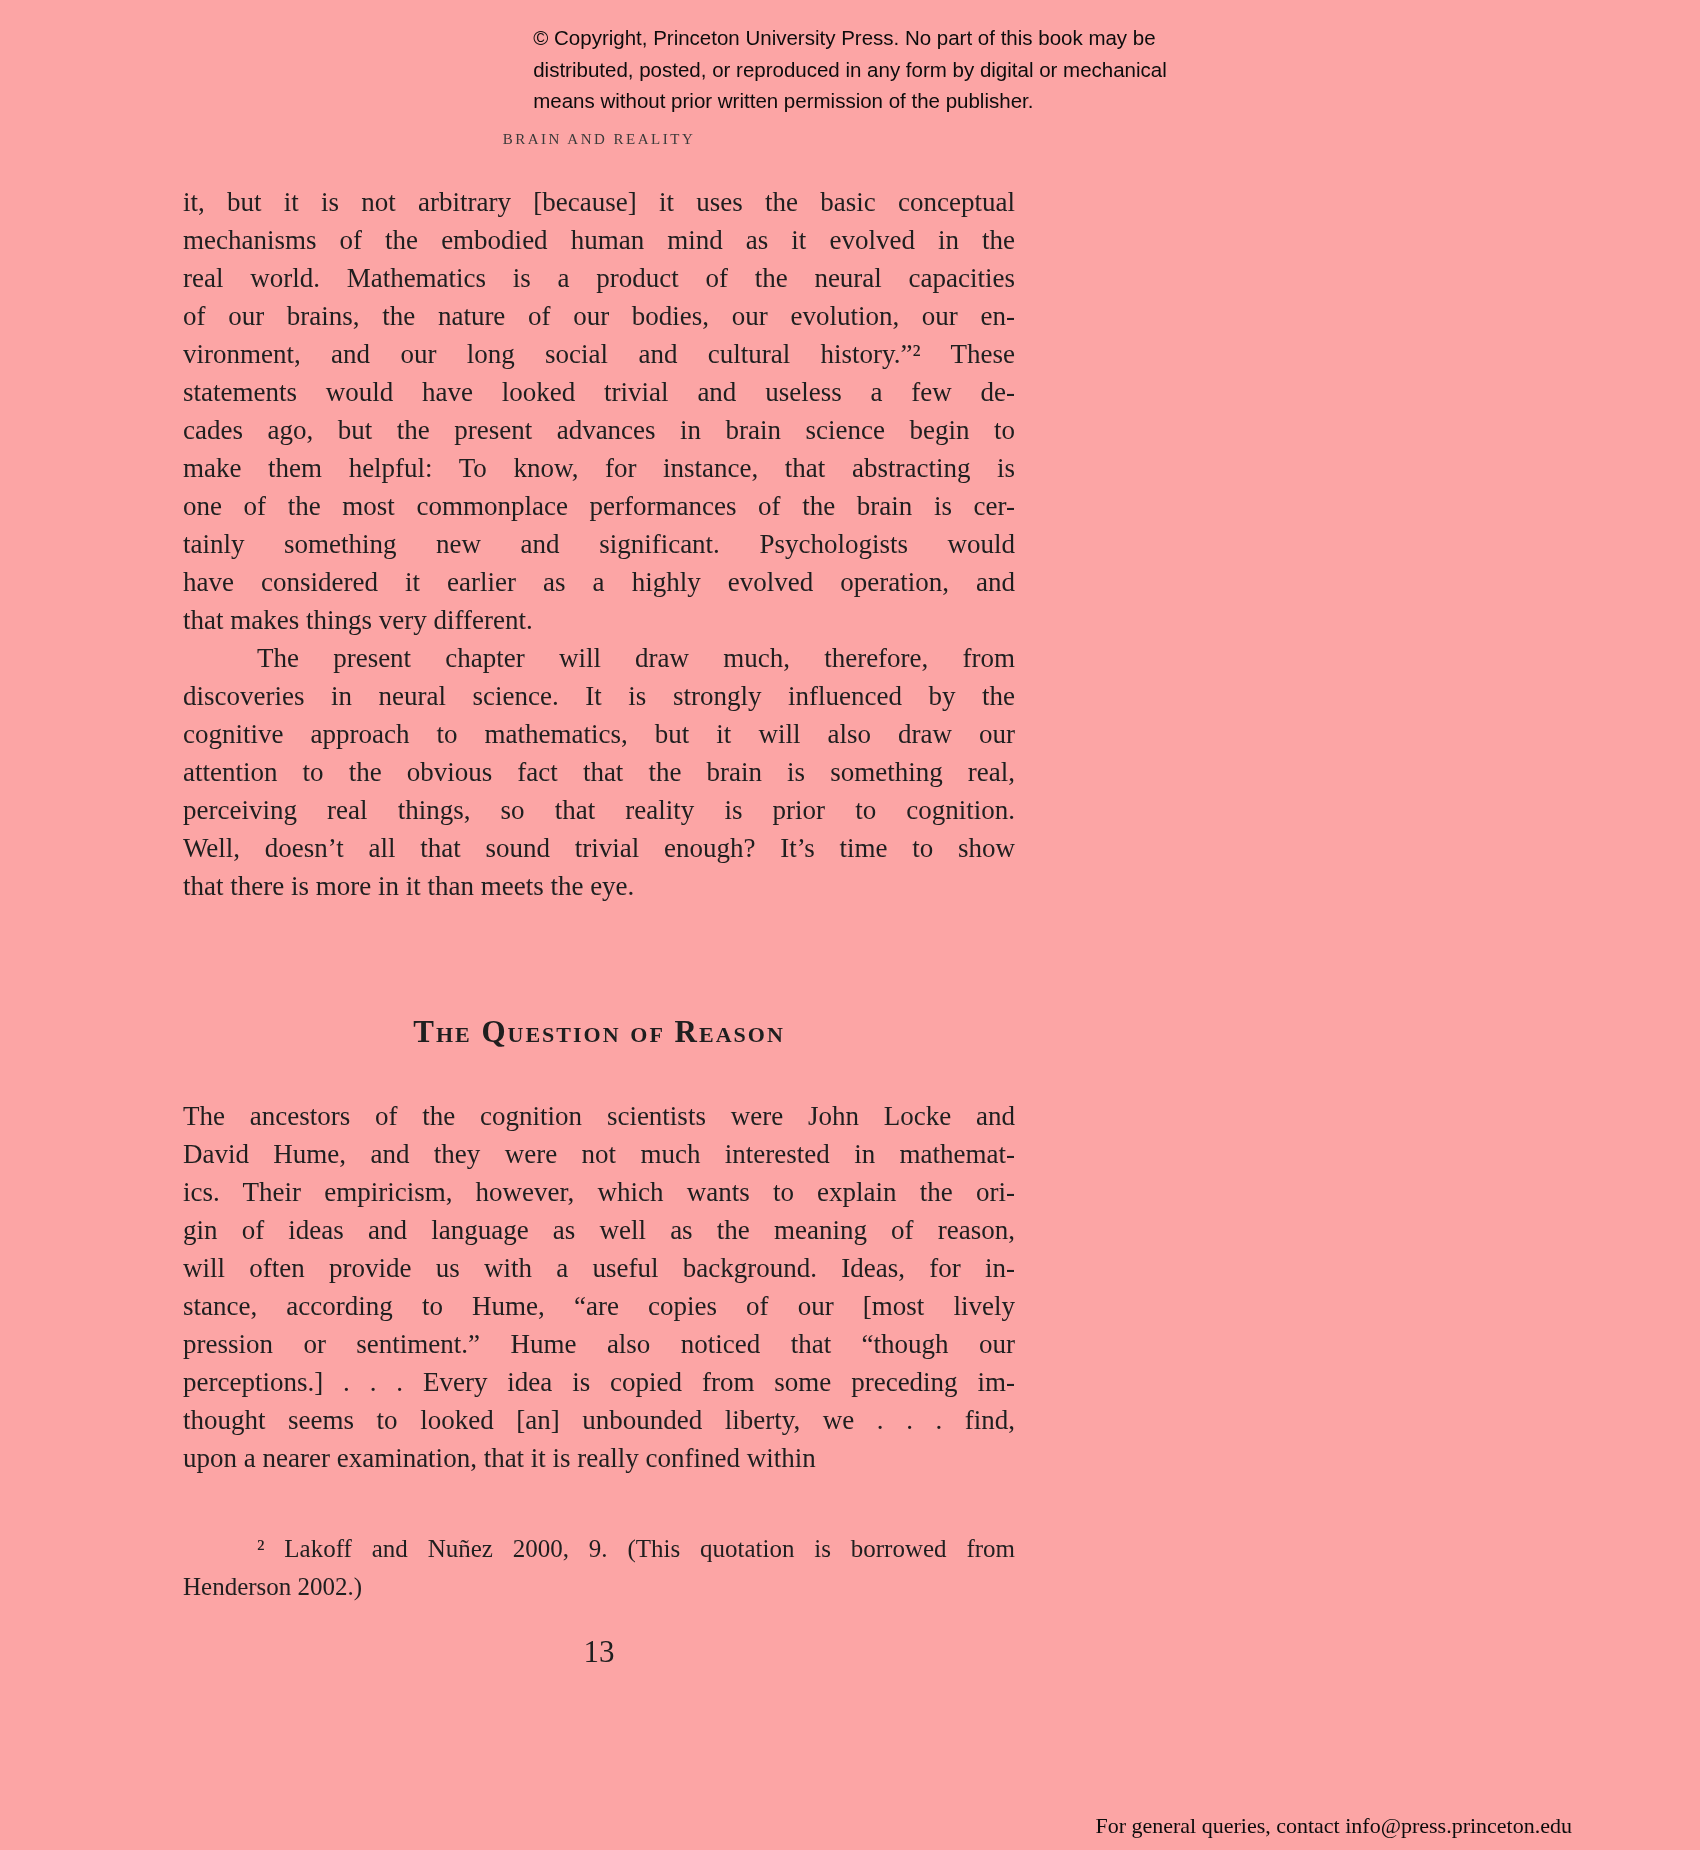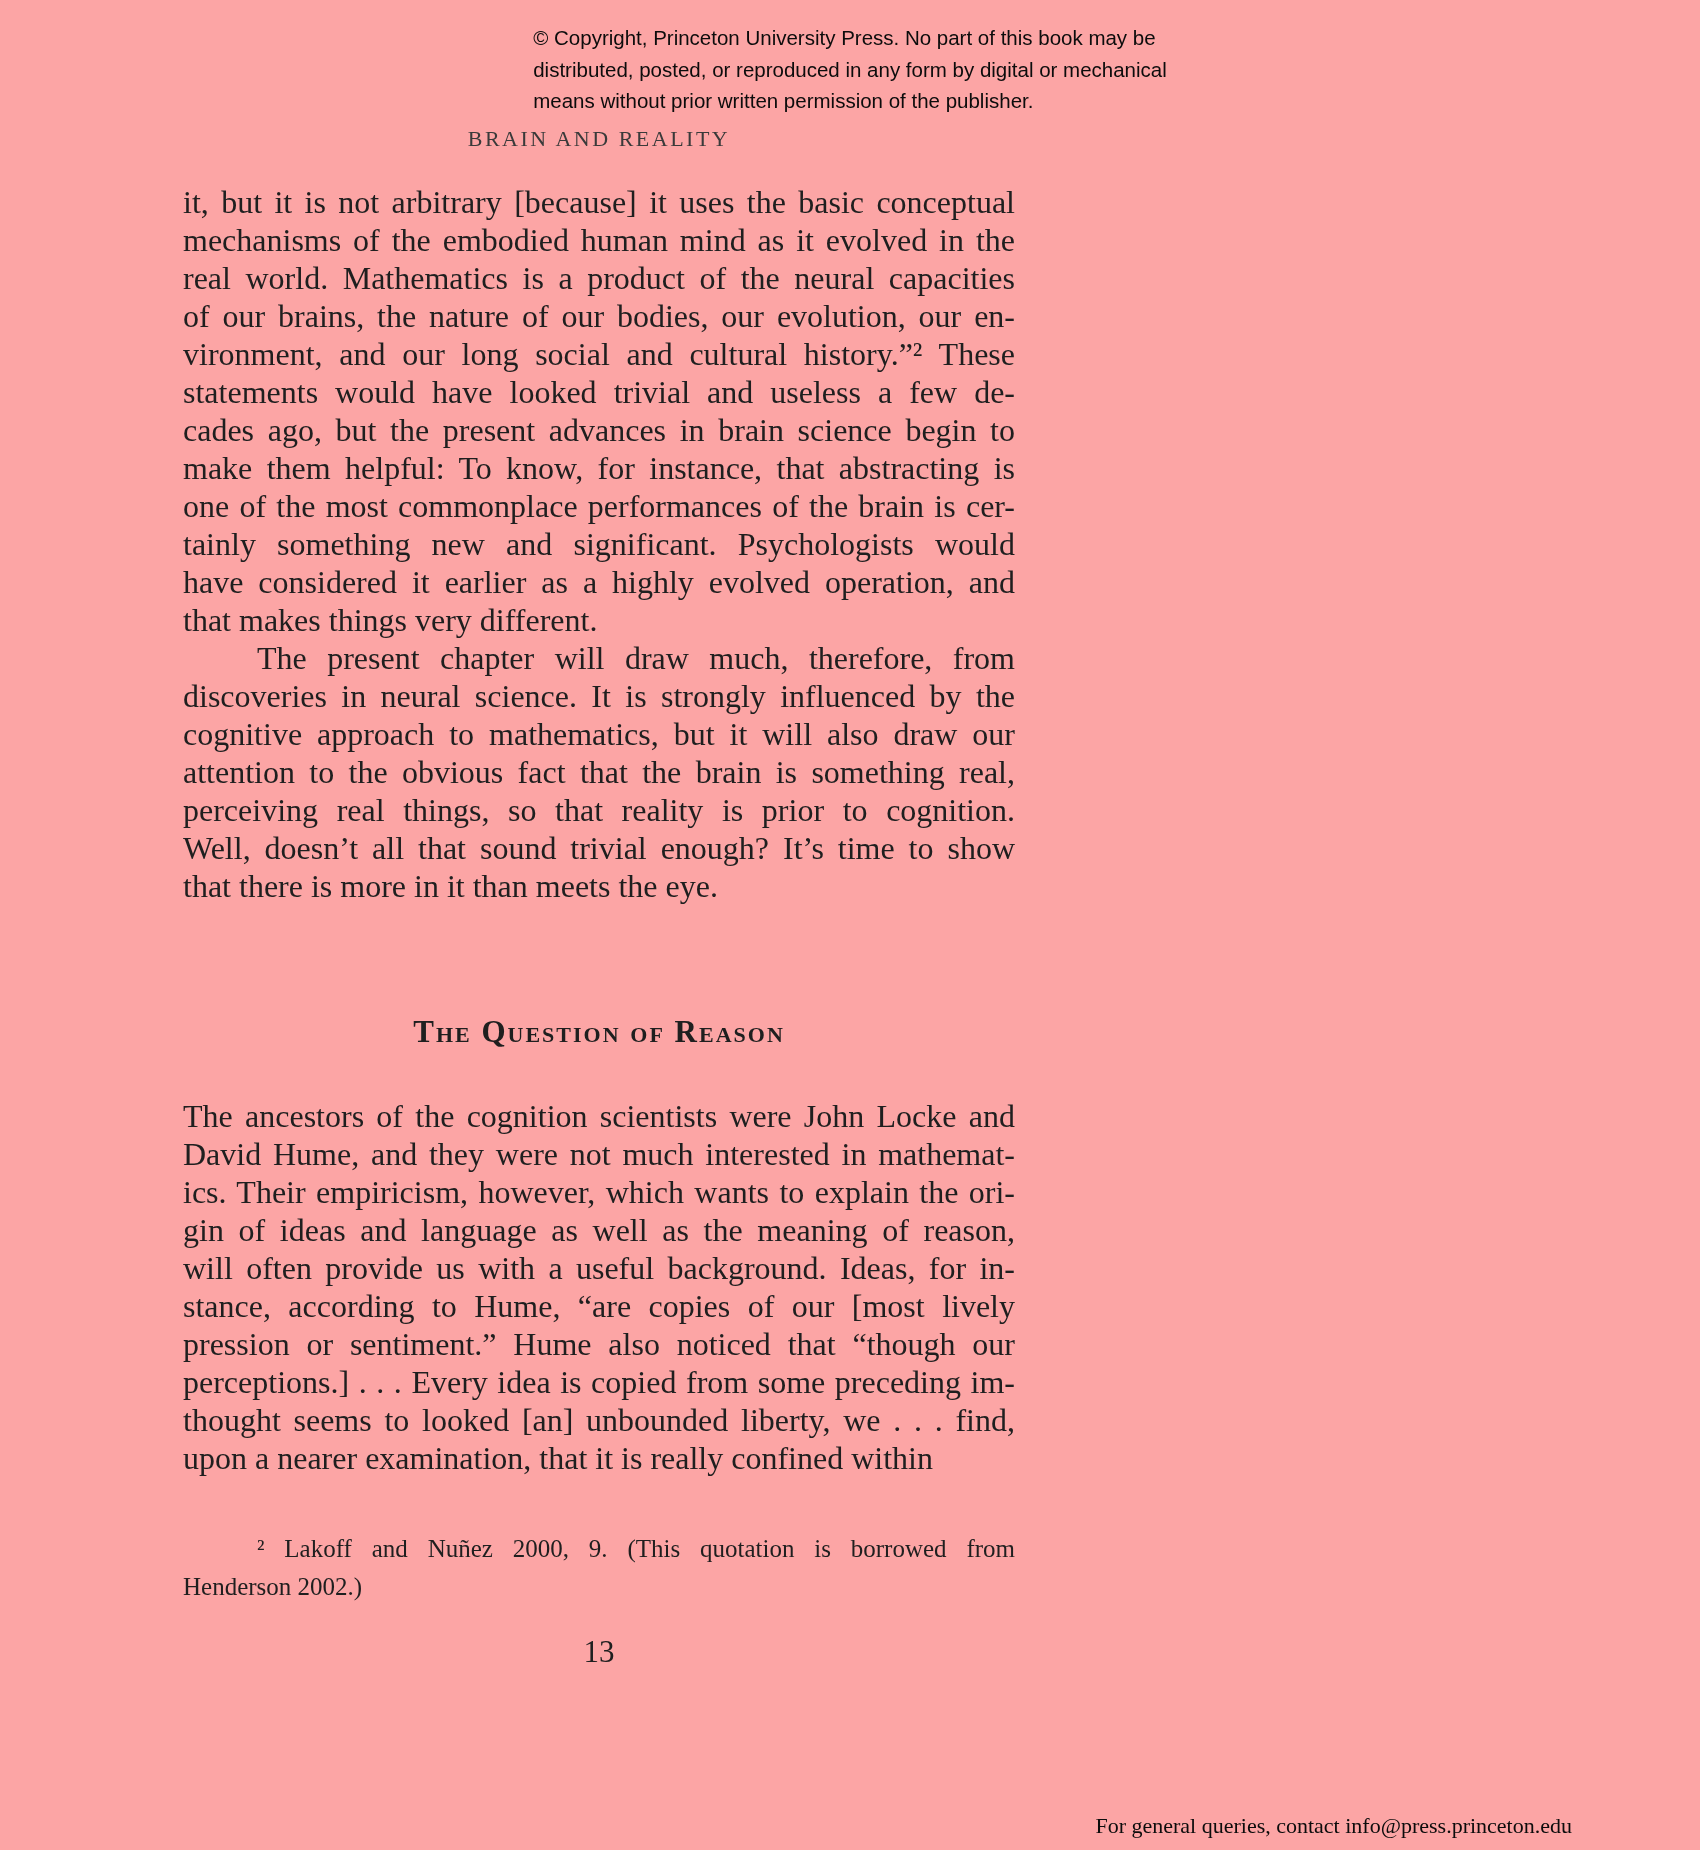--- a/index.html
+++ b/index.html
@@ -26,31 +26,31 @@
     color: var(--stamp-ink, #0c0c0c);
     text-align: left;
   }
   .copyright .line { text-align: left; text-align-last: auto; }
 
   
   .running-head {
     position: absolute;
     top: 126px; left: 183px; width: 832px;
     text-align: center;
-    font-size: 22px;
+    font-size: 15px;
     line-height: 26px;
     letter-spacing: 2.5px;
     color: var(--head-ink, #3a3a3a);
   }
 
   
   .body-col {
     position: absolute;
     left: 183px; width: 832px;
-    font-size: 32px;
+    font-size: 27px;
     line-height: 38px;
   }
   .body-main  { top: 183px; }
   .body-para3 { top: 1097px; }
 
   .line { text-align: justify; text-align-last: justify; }
   .line.last { text-align: left; text-align-last: auto; }
   .indent-first .line:first-child { text-indent: 74px; }
 
   .paragraph { margin: 0; padding: 0; }

